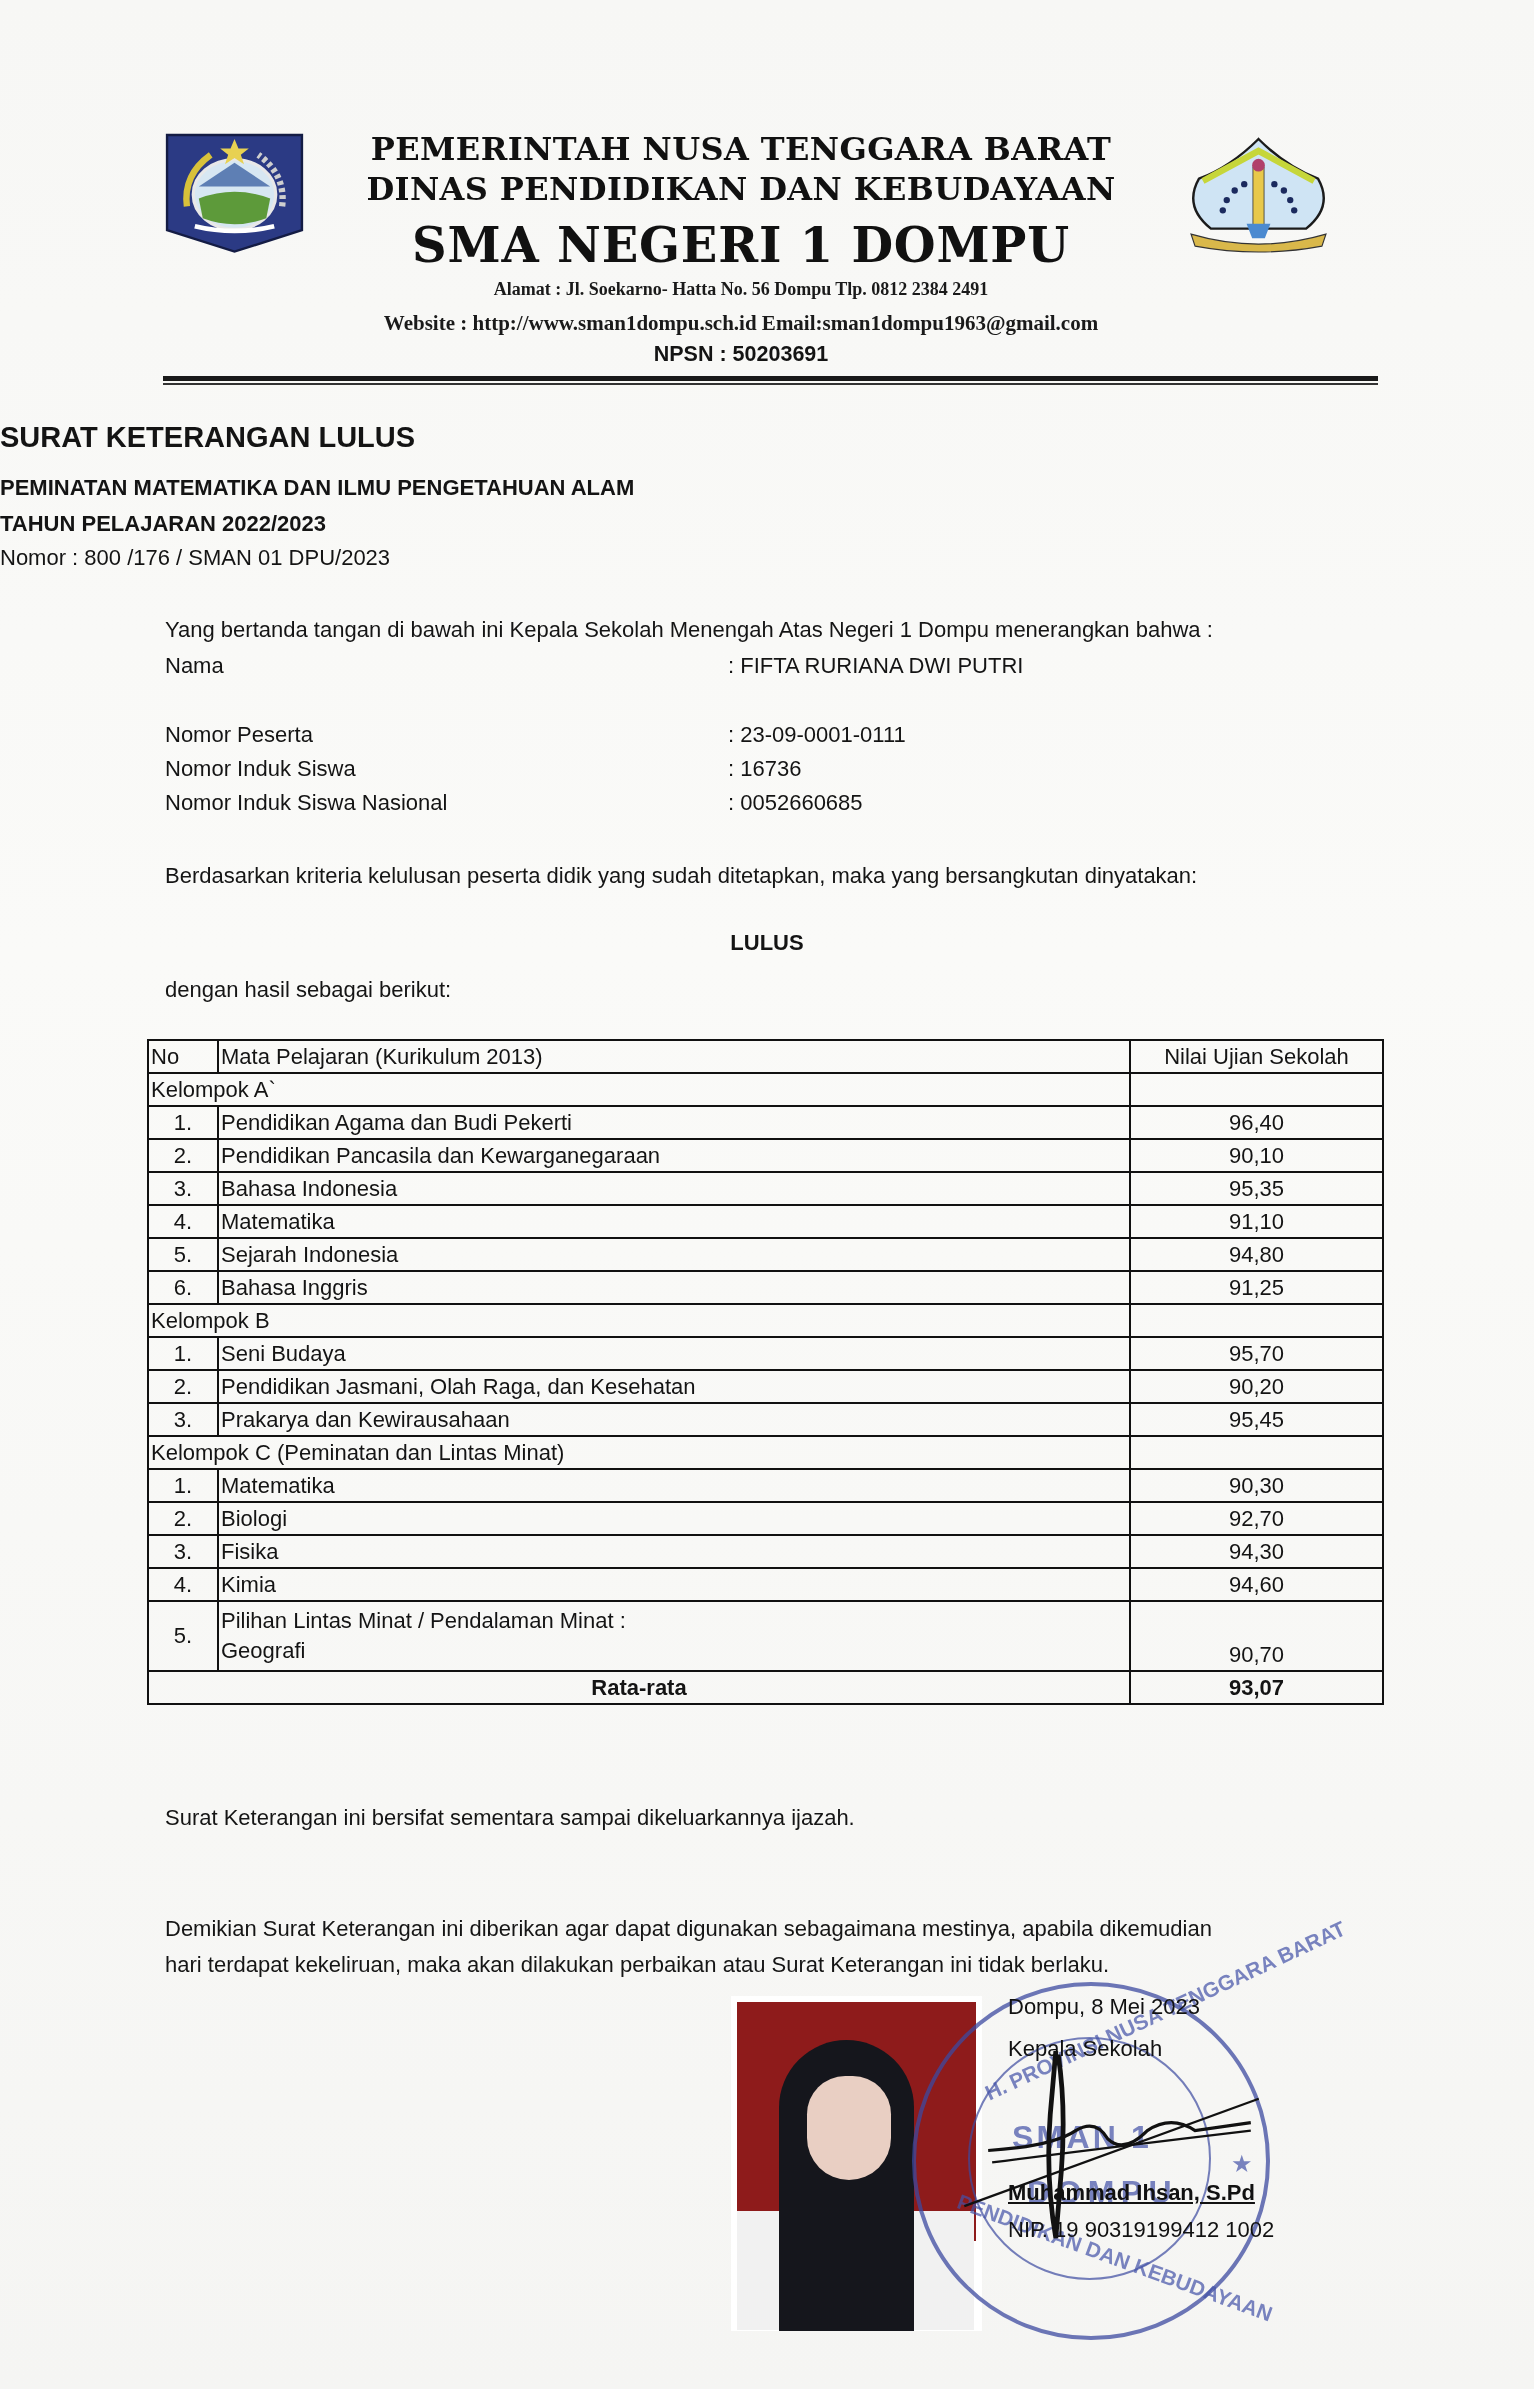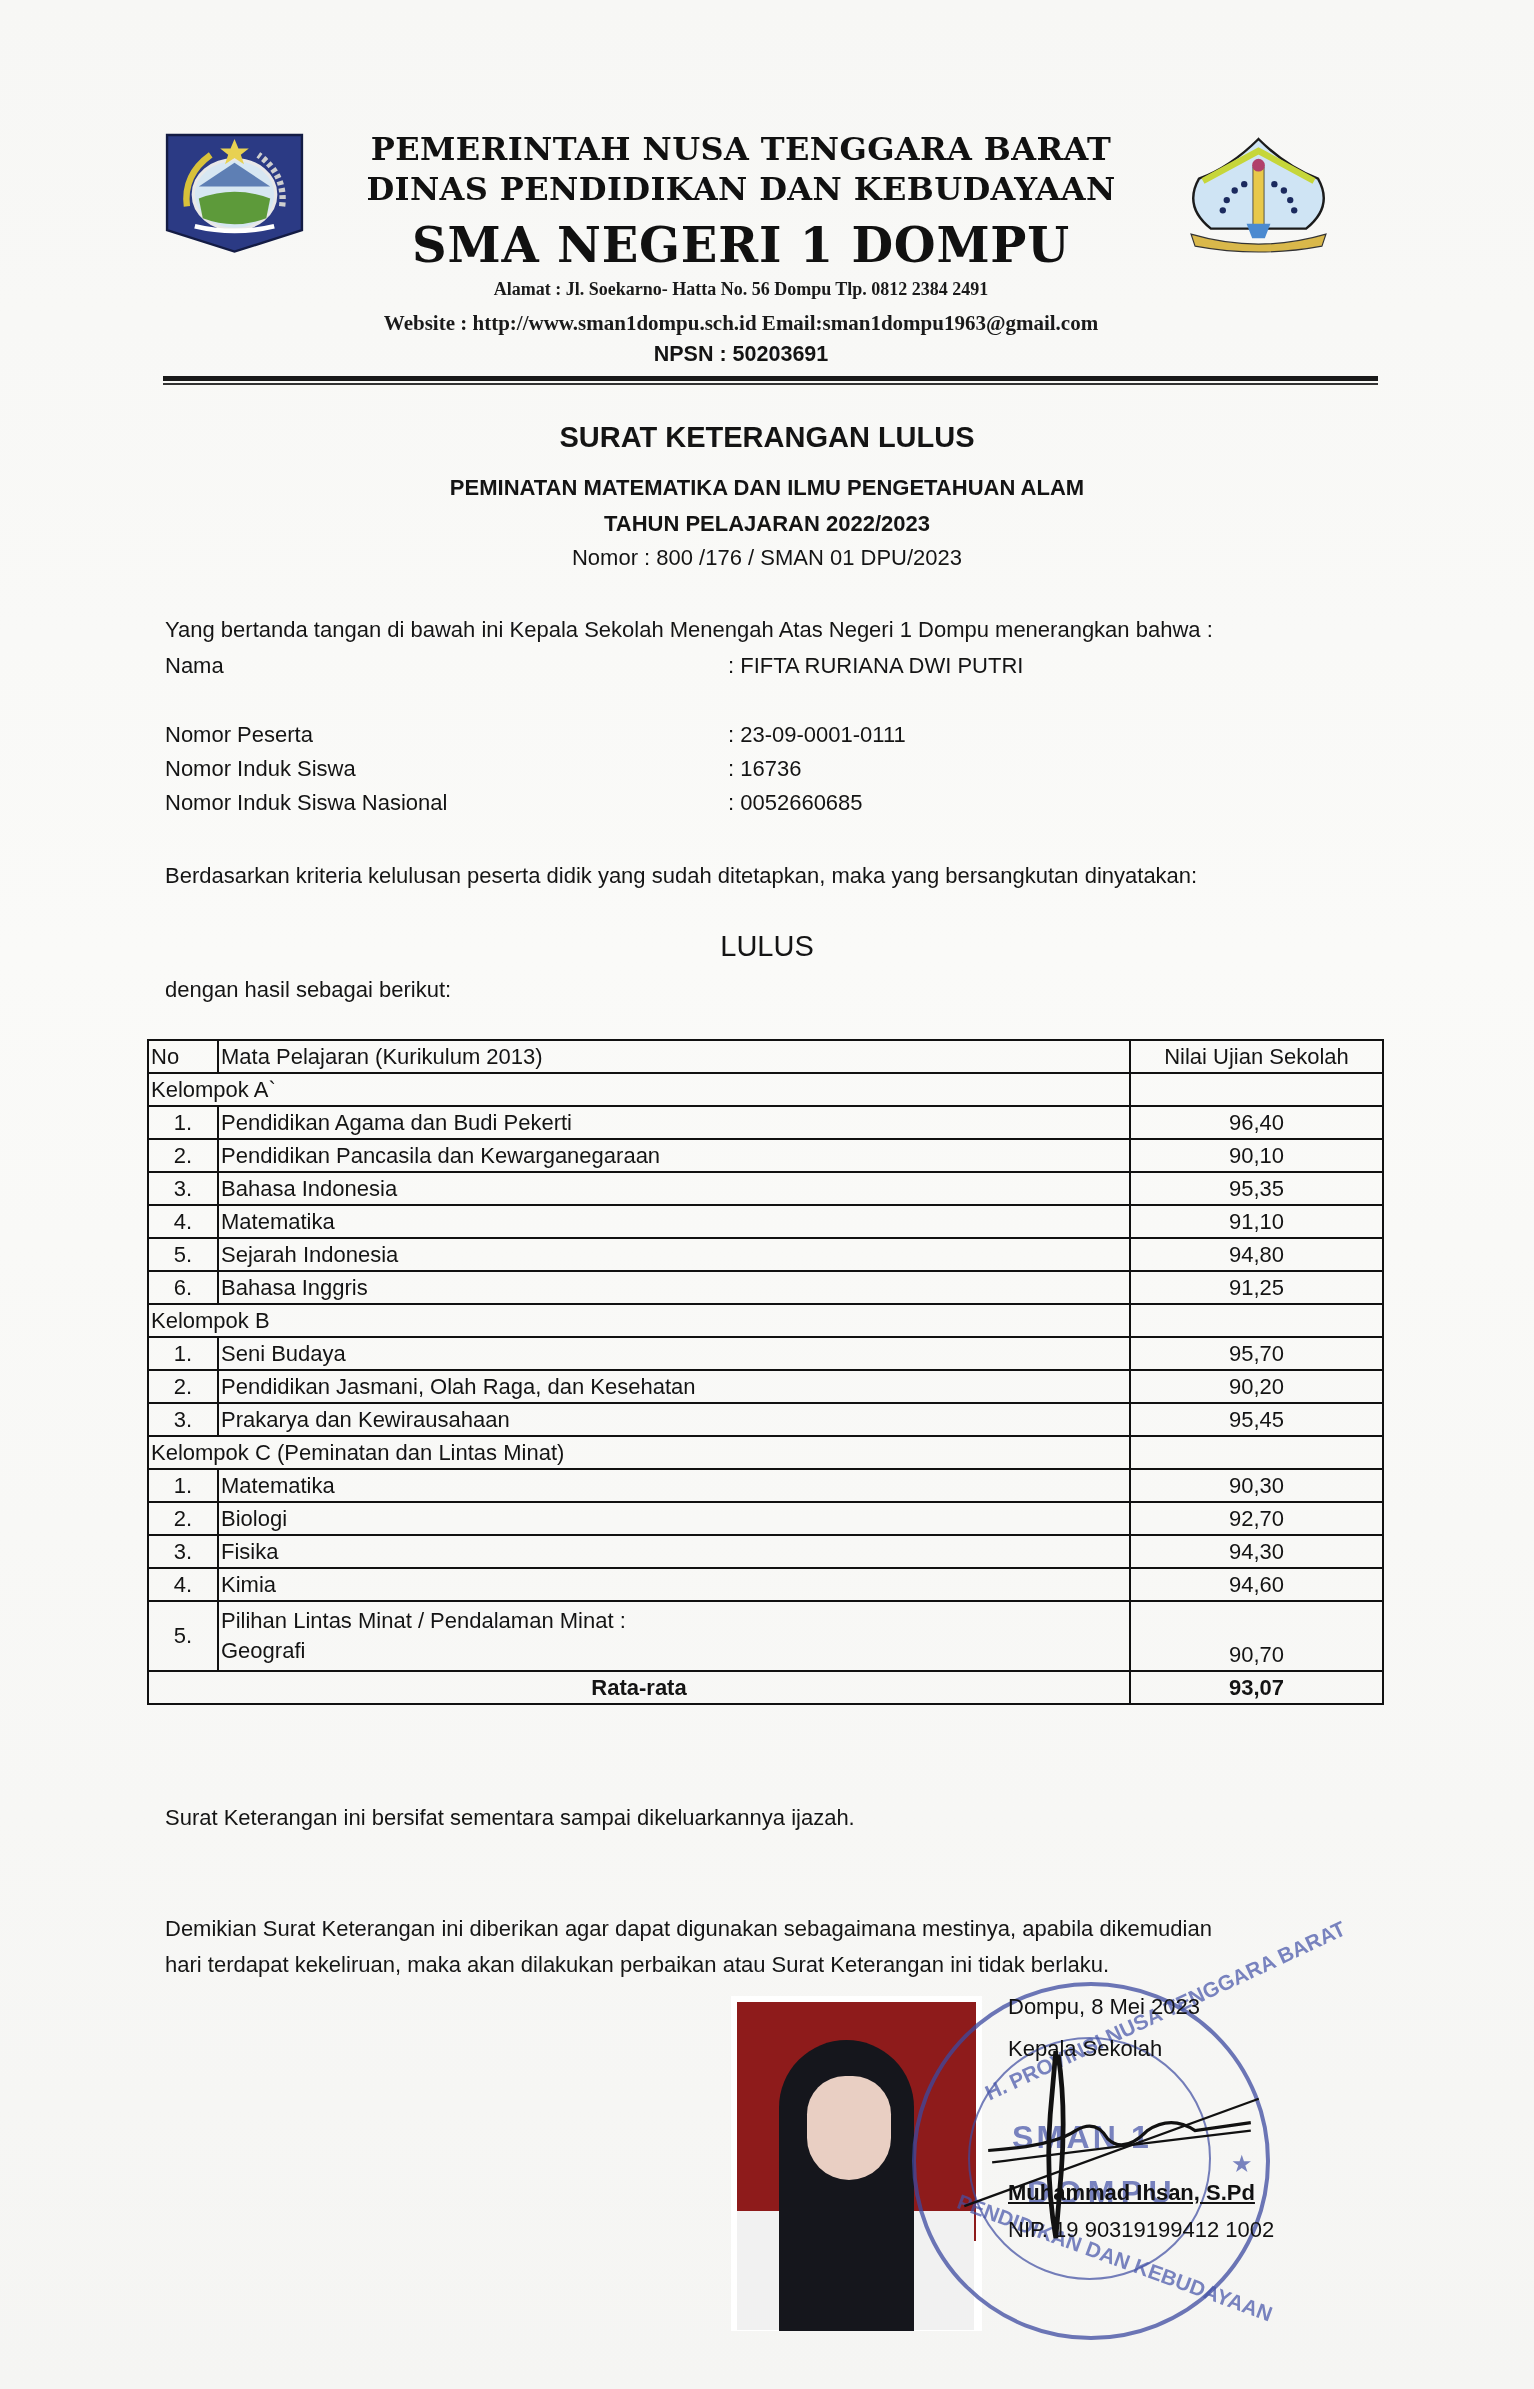--- a/index.html
+++ b/index.html
@@ -23,35 +23,35 @@
     .kop2 { top: 170px; font-size: 32px; letter-spacing: 0.4px; }
     .kop3 { top: 217px; font-size: 48px; letter-spacing: 0.8px; }
     .kop-addr { position: absolute; left: 239px; width: 1004px; text-align: center; font-family: "Liberation Serif", serif; font-weight: bold; color: #1a1a1a; }
     .addr1 { top: 279px; font-size: 18px; }
     .addr2 { top: 311px; font-size: 21px; }
     .npsn { position: absolute; left: 478px; width: 526px; top: 342px; text-align: center; font-family: "Liberation Sans", sans-serif; font-weight: bold; font-size: 21.5px; }
     .rule-thick { position: absolute; left: 163px; width: 1215px; top: 376px; height: 4.8px; background: #1a1a1a; }
     .rule-thin { position: absolute; left: 163px; width: 1215px; top: 383px; height: 1.6px; background: #333; }
 
     
-    .title { position: absolute; left: 0; width: 1534px; text-align: center; font-weight: bold; }
+    .title { position: absolute; left: 0; width: 1534px; font-weight: bold; }
     .t1 { top: 421px; font-size: 29px; }
     .t2 { top: 475px; font-size: 22px; }
     .t3 { top: 511px; font-size: 22px; }
     .t4 { top: 545px; font-size: 22px; font-weight: normal; }
 
     .para { position: absolute; left: 165px; font-size: 22px; color: #151515; }
     .intro { top: 617px; }
 
     .id-row { position: absolute; left: 165px; width: 1195px; font-size: 22px; height: 32px; }
     .id-row .lbl { position: absolute; left: 0; }
     .id-row .val { position: absolute; left: 563px; }
 
     .criteria { top: 863px; }
-    .lulus { position: absolute; left: 0; width: 1534px; top: 930px; text-align: center; font-weight: normal; font-size: 29px; }
+    .lulus { position: absolute; left: 0; width: 1534px; top: 930px; text-align: center; font-weight: bold; font-size: 22px; }
     .hasil { top: 977px; }
 
     
     .grade-table { position: absolute; left: 147px; top: 1039px; width: 1237px; border-collapse: collapse; font-size: 22px; }
     .grade-table td, .grade-table th {
       border: 2.4px solid #111; padding: 0 2px; height: 31px; line-height: 31px; font-weight: normal; text-align: left;
     }
     .grade-table .col-no { width: 64px; text-align: center; }
     .grade-table .col-score { width: 247px; text-align: center; }
     .grade-table th.col-score { text-align: center; }

